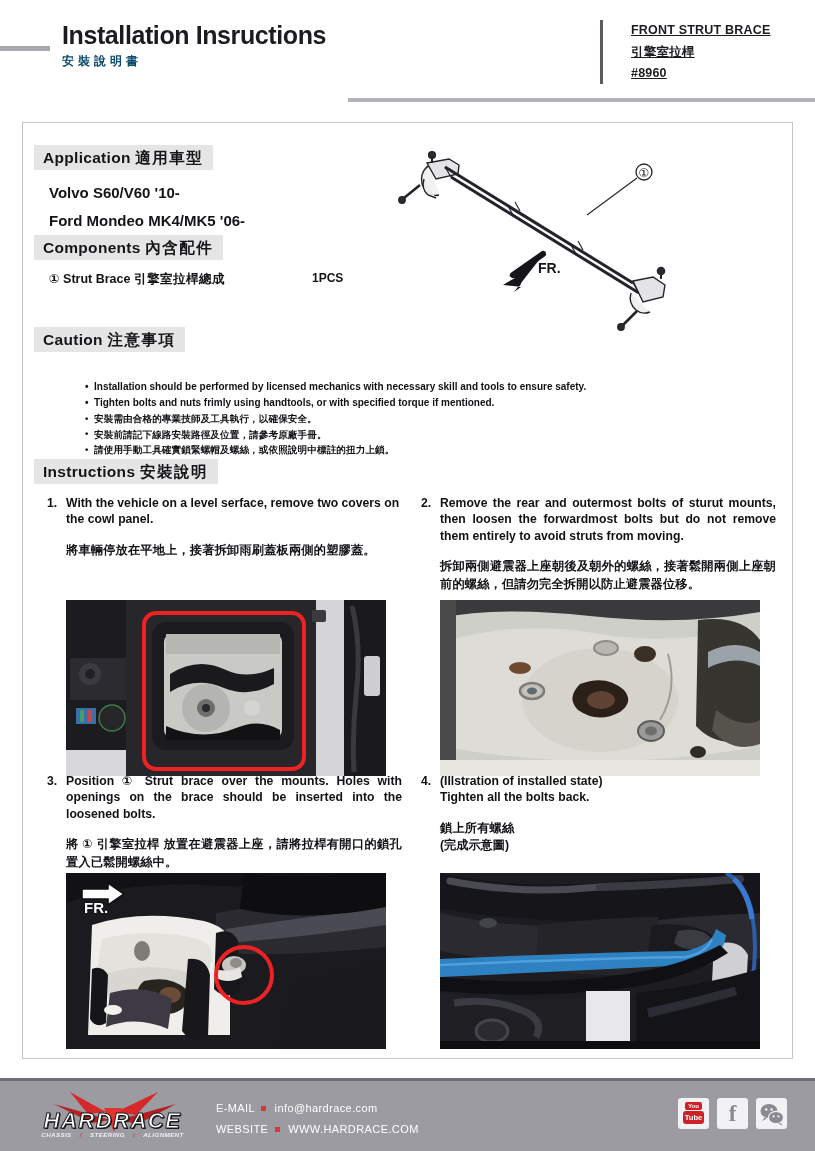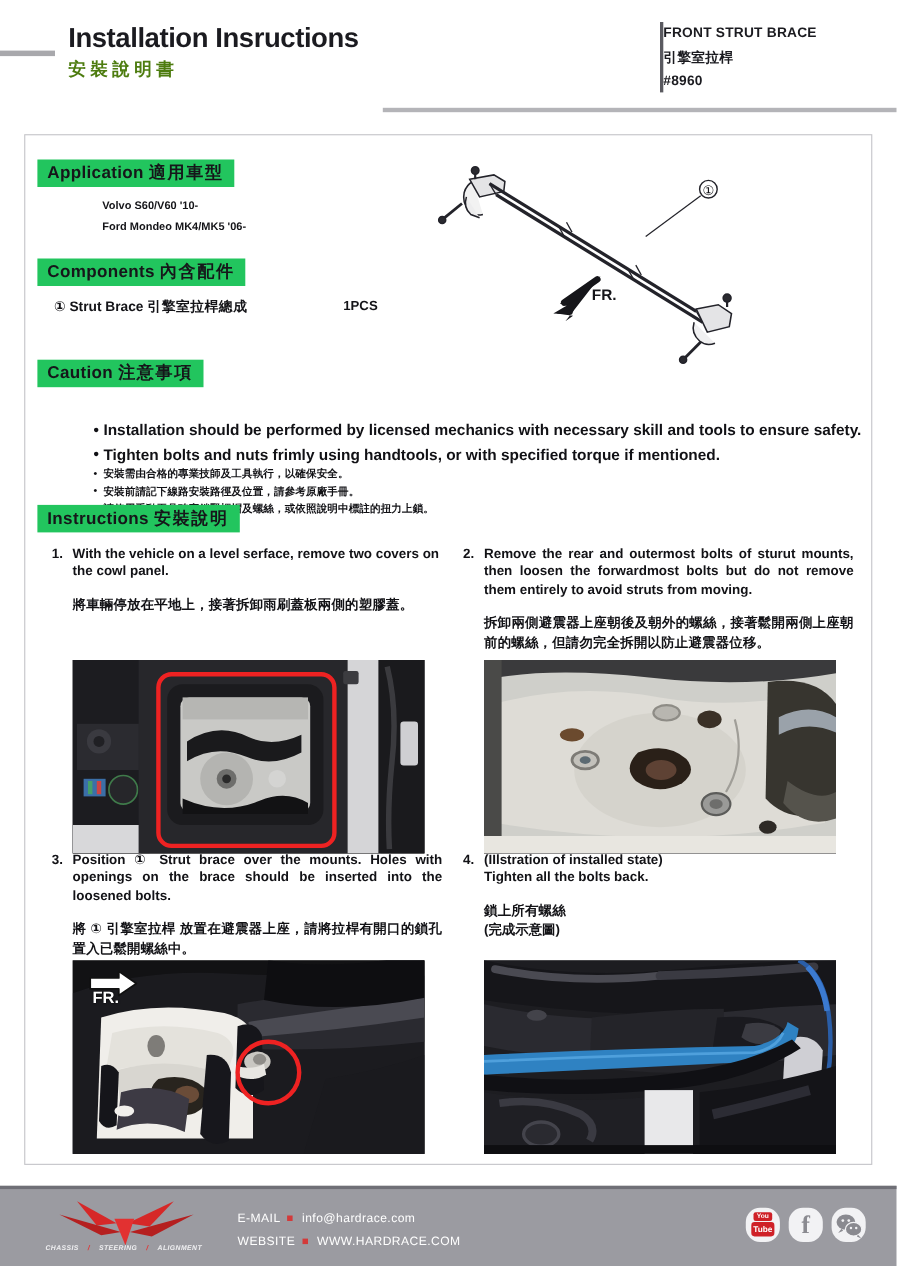--- a/index.html
+++ b/index.html
@@ -34,32 +34,33 @@
   }
   .title-en {
     font-size: 25px;
     font-weight: bold;
     letter-spacing: -0.4px;
     color: #1b1b20;
     line-height: 1.05;
     font-stretch: condensed;
   }
   .title-zh {
-    font-size: 16px;
+    font-size: 12px;
     font-weight: bold;
     letter-spacing: 4px;
-    color: #4d7c0f;
+    color: #0c4a6e;
     margin-top: 5px;
   }
   .header-right {
     position: absolute;
     left: 600px; top: 20px;
-    padding-left: 0;
+    padding-left: 28px;
     border-left: 3px solid #5a5a60;
     height: 64px;
+    text-decoration: underline;
   }
   .hr-line {
     font-size: 12.5px;
     font-weight: bold;
     color: #1b1b20;
     line-height: 1.72;
     letter-spacing: 0.2px;
   }
   .header-rule-bottom {
     position: absolute;
@@ -73,45 +74,44 @@
     position: absolute;
     left: 22px; top: 122px;
     width: 771px; height: 937px;
     border: 1px solid #c4c4c8;
     background: #fff;
     box-sizing: border-box;
   }
 
   .section-head {
     position: absolute;
-    background: #22c55e;
+    background: #e5e5e5;
     height: 25px;
     line-height: 25px;
     padding: 0 10px 0 9px;
     font-size: 15.5px;
     font-weight: bold;
     color: #16161a;
     white-space: nowrap;
     letter-spacing: 0.3px;
   }
   .section-head .zh { letter-spacing: 1.5px; }
 
   .app-head  { left: 11px; top: 22px; }
   .comp-head { left: 11px; top: 112px; }
   .caut-head { left: 11px; top: 204px; text-align: right; }
   .inst-head { left: 11px; top: 336px; }
 
   .app-list {
     position: absolute;
     left: 26px; top: 56px;
-    font-size: 10px;
+    font-size: 15px;
     font-weight: bold;
     line-height: 1.85;
     color: #141418;
-    margin-left: 44px;
   }
 
   .comp-row {
     position: absolute;
     left: 26px; top: 148px;
     font-size: 12.5px;
     font-weight: bold;
     color: #141418;
     width: 330px;
   }
@@ -122,21 +122,21 @@
   }
   .comp-row .zh { letter-spacing: 0.5px; }
 
   .caution-list {
     position: absolute;
     left: 22px; top: 240px;
     width: 730px;
   }
   .caution-list li {
     list-style: none;
-    font-size: 14px;
+    font-size: 10px;
     font-weight: bold;
     line-height: 1.62;
     color: #111115;
     position: relative;
     padding-left: 9px;
     white-space: nowrap;
   }
   .caution-list li:before {
     content: "\2022";
     position: absolute;
@@ -280,21 +280,21 @@
   }
   .social {
     position: absolute;
     right: 28px; top: 20px;
     display: flex;
     gap: 8px;
   }
   .sicon {
     width: 31px; height: 31px;
     background: #f2f2f4;
-    border-radius: 13px;
+    border-radius: 3px;
     position: relative;
   }
   .yt-badge {
     position: absolute;
     left: 5px; top: 13px;
     width: 21px; height: 13px;
     background: #cf2027;
     border-radius: 3px;
     color: #fff;
     font-size: 7.5px;
@@ -588,20 +588,21 @@
   <div class="footer-topline"></div>
 
   <div class="logo">
     <svg width="165" height="52" viewBox="0 0 165 52" style="position:absolute;left:0;top:0;">
       <path d="M40 2 L76 22 L58 24 Z" fill="#d62828"></path>
       <path d="M128 2 L86 22 L106 25 Z" fill="#d62828"></path>
       <path d="M24 14 L80 30 L62 33 Z" fill="#b51f1f"></path>
       <path d="M146 14 L88 30 L108 34 Z" fill="#b51f1f"></path>
       <path d="M74 18 L92 18 L84 42 Z" fill="#e23131"></path>
     </svg>
+    <div class="logo-word">HARDRACE</div>
     <div class="logo-tag">
       <span style="color:#f0f0f2">CHASSIS</span>
       <span>/</span>
       <span style="color:#f0f0f2">STEERING</span>
       <span>/</span>
       <span style="color:#f0f0f2">ALIGNMENT</span>
     </div>
   </div>
 
   <div class="contact">

